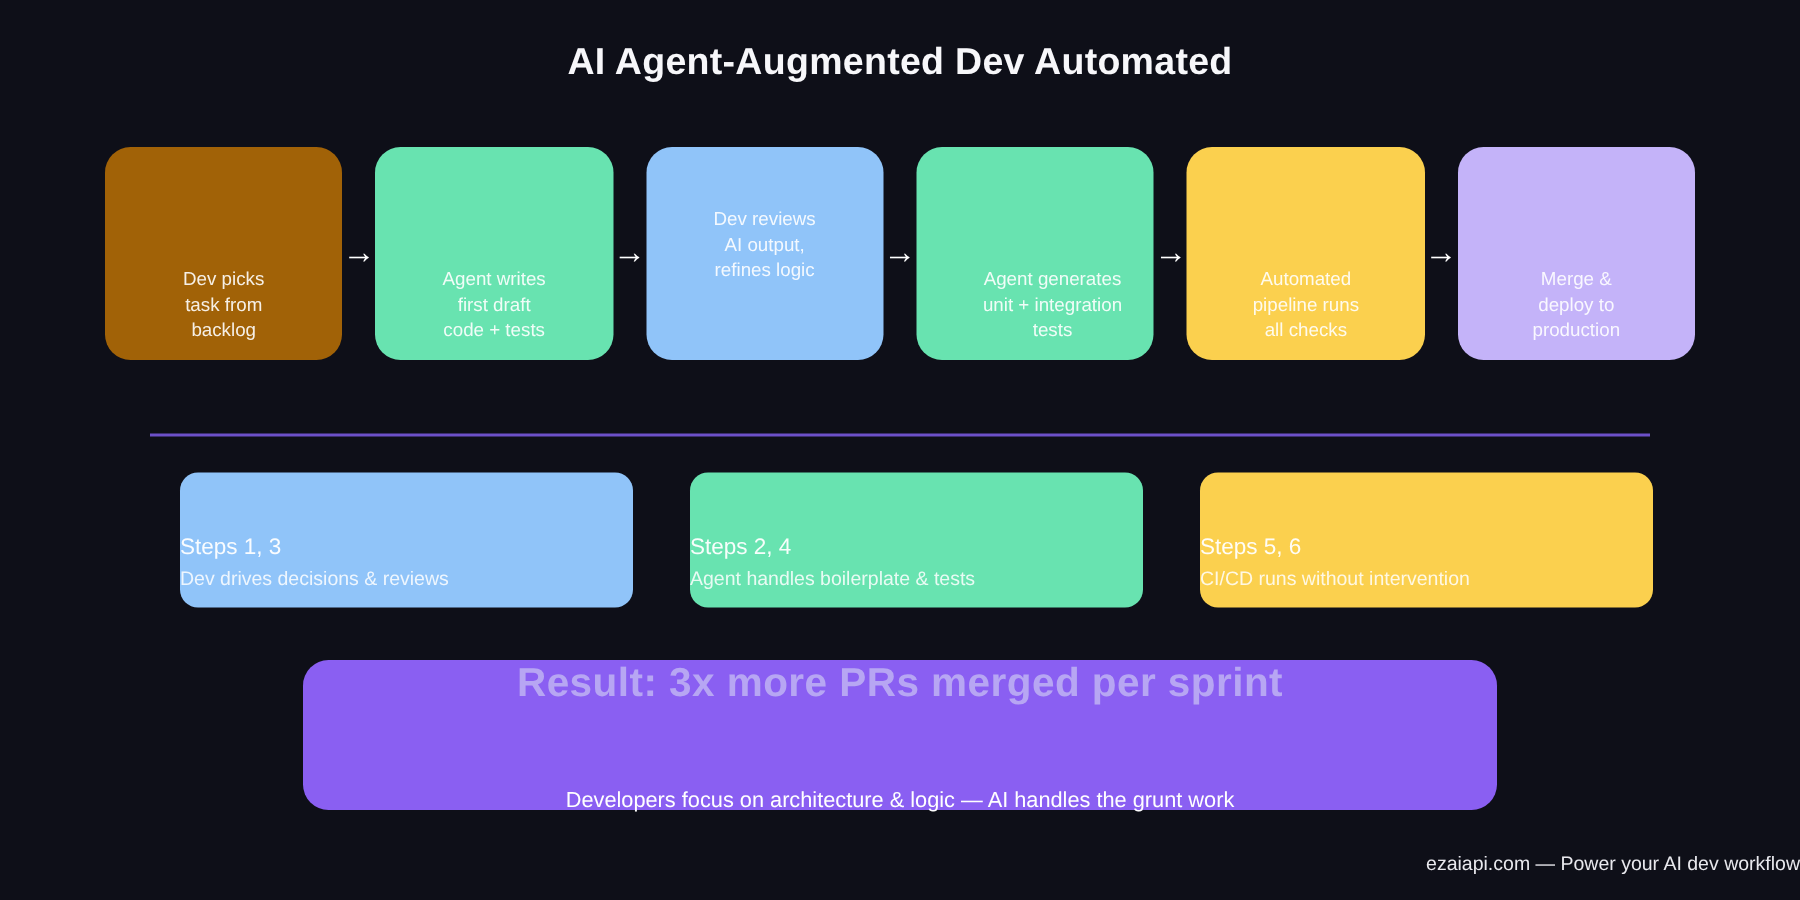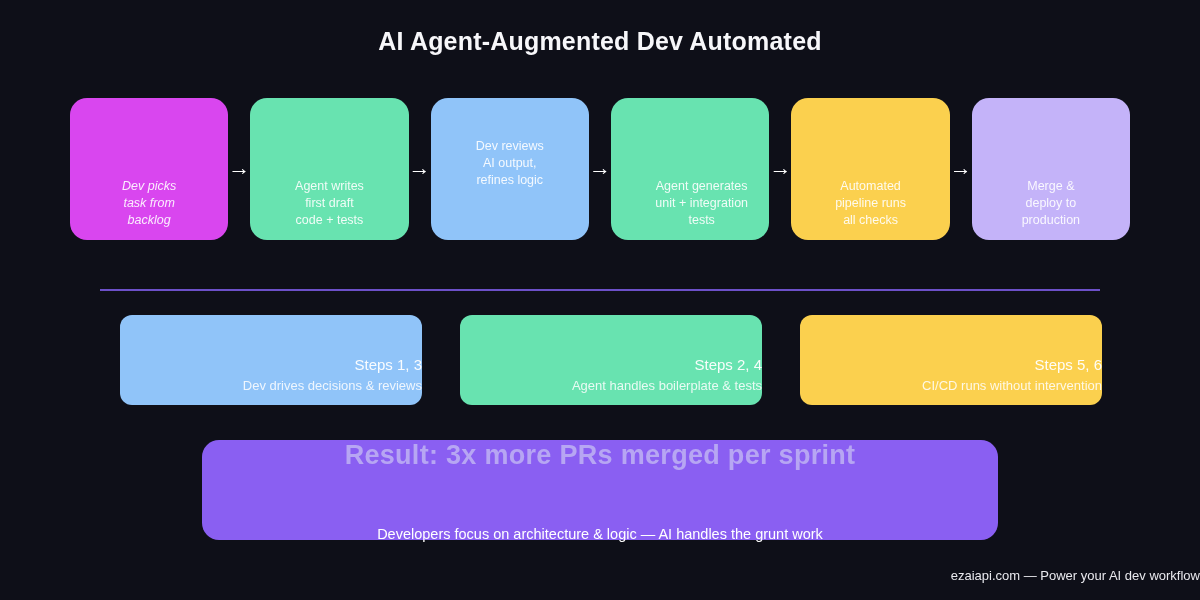--- a/index.html
+++ b/index.html
@@ -75,21 +75,21 @@
     display: flex;
     gap: 38px;
   }
   .summary-card {
     width: 302px;
     height: 90px;
     border-radius: 12px;
     display: flex;
     flex-direction: column;
     justify-content: flex-end;
-    align-items: flex-end;
+    align-items: flex-start;
     padding-bottom: 12px;
   }
   .summary-title {
     color: rgba(255,255,255,0.95);
     font-size: 15px;
     margin-bottom: 5px;
   }
   .summary-subtitle {
     color: rgba(255,255,255,0.85);
     font-size: 13px;
@@ -128,21 +128,21 @@
   }
 </style>
 </head>
 <body>
 
 <div class="canvas">
 
   <div class="page-title">AI Agent-Augmented Dev Automated</div>
 
   <div class="flow-row">
-    <div class="flow-box" style="background: #d946ef; font-style: italic;">
+    <div class="flow-box" style="background: #a16207;">
       <div class="flow-label">Dev picks
 task from
 backlog</div>
     </div>
     <div class="flow-arrow">→</div>
     <div class="flow-box" style="background: rgb(104, 227, 176);">
       <div class="flow-label">Agent writes
 first draft
 code + tests</div>
     </div>

